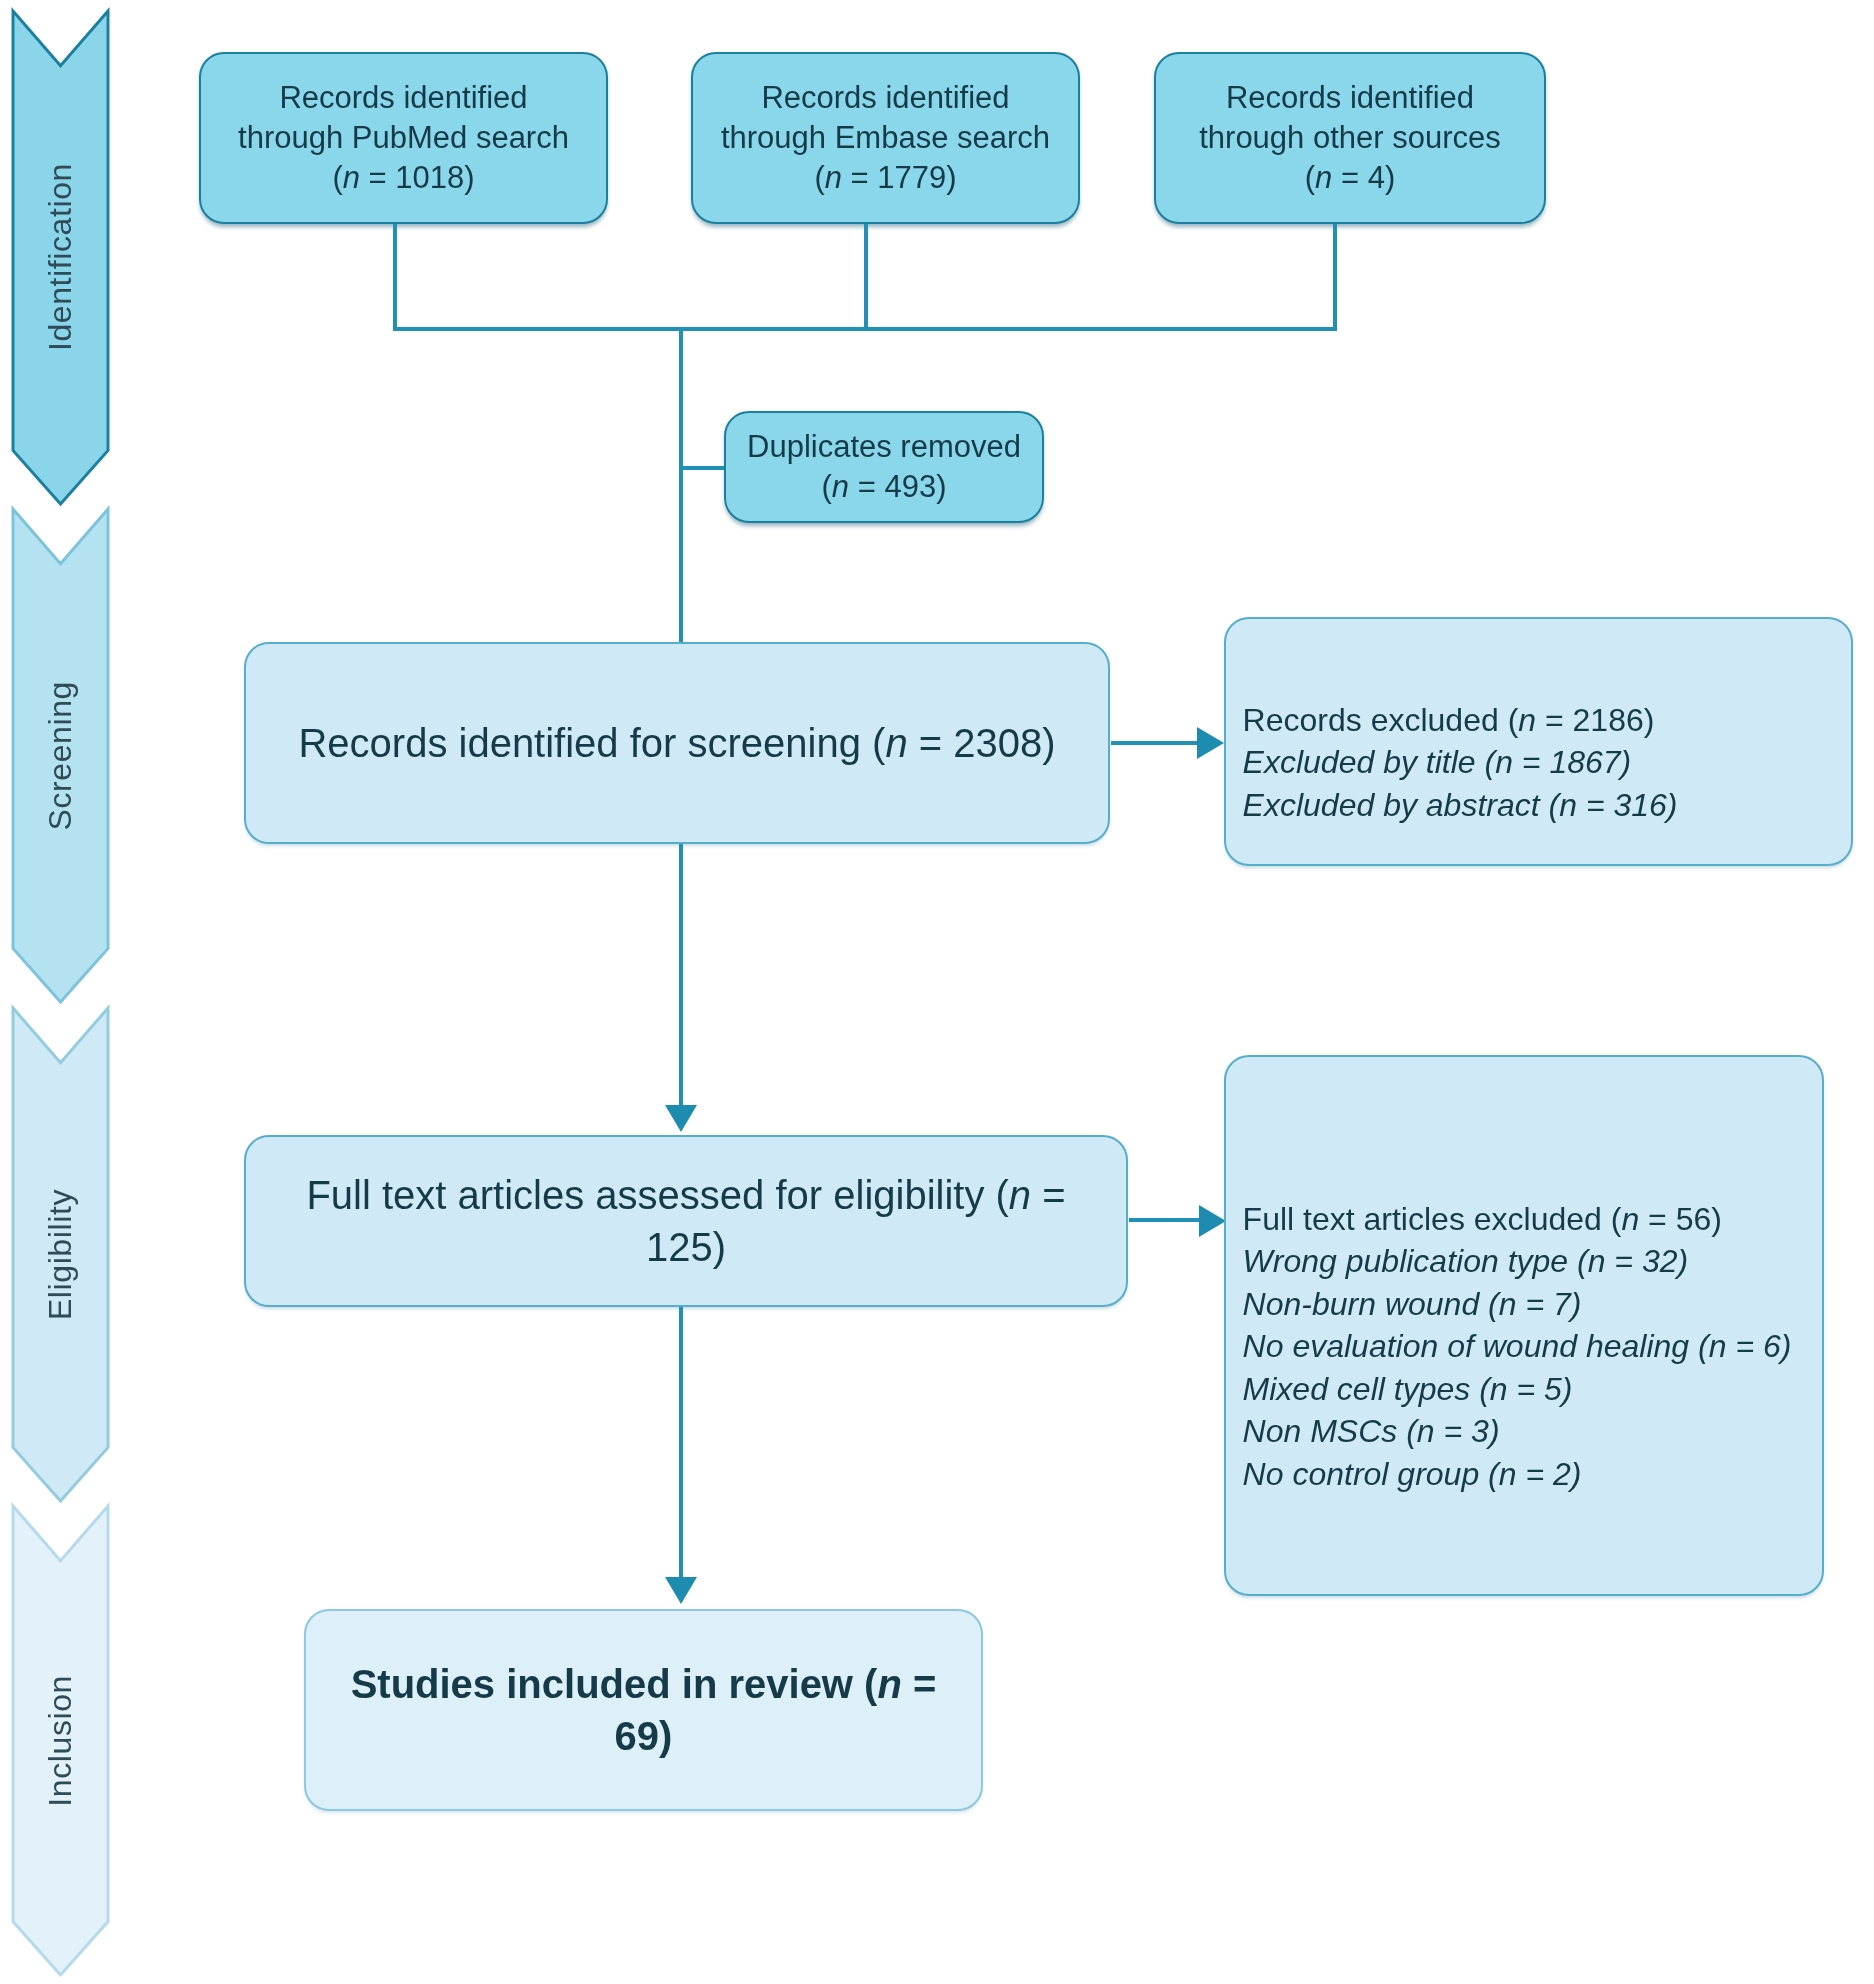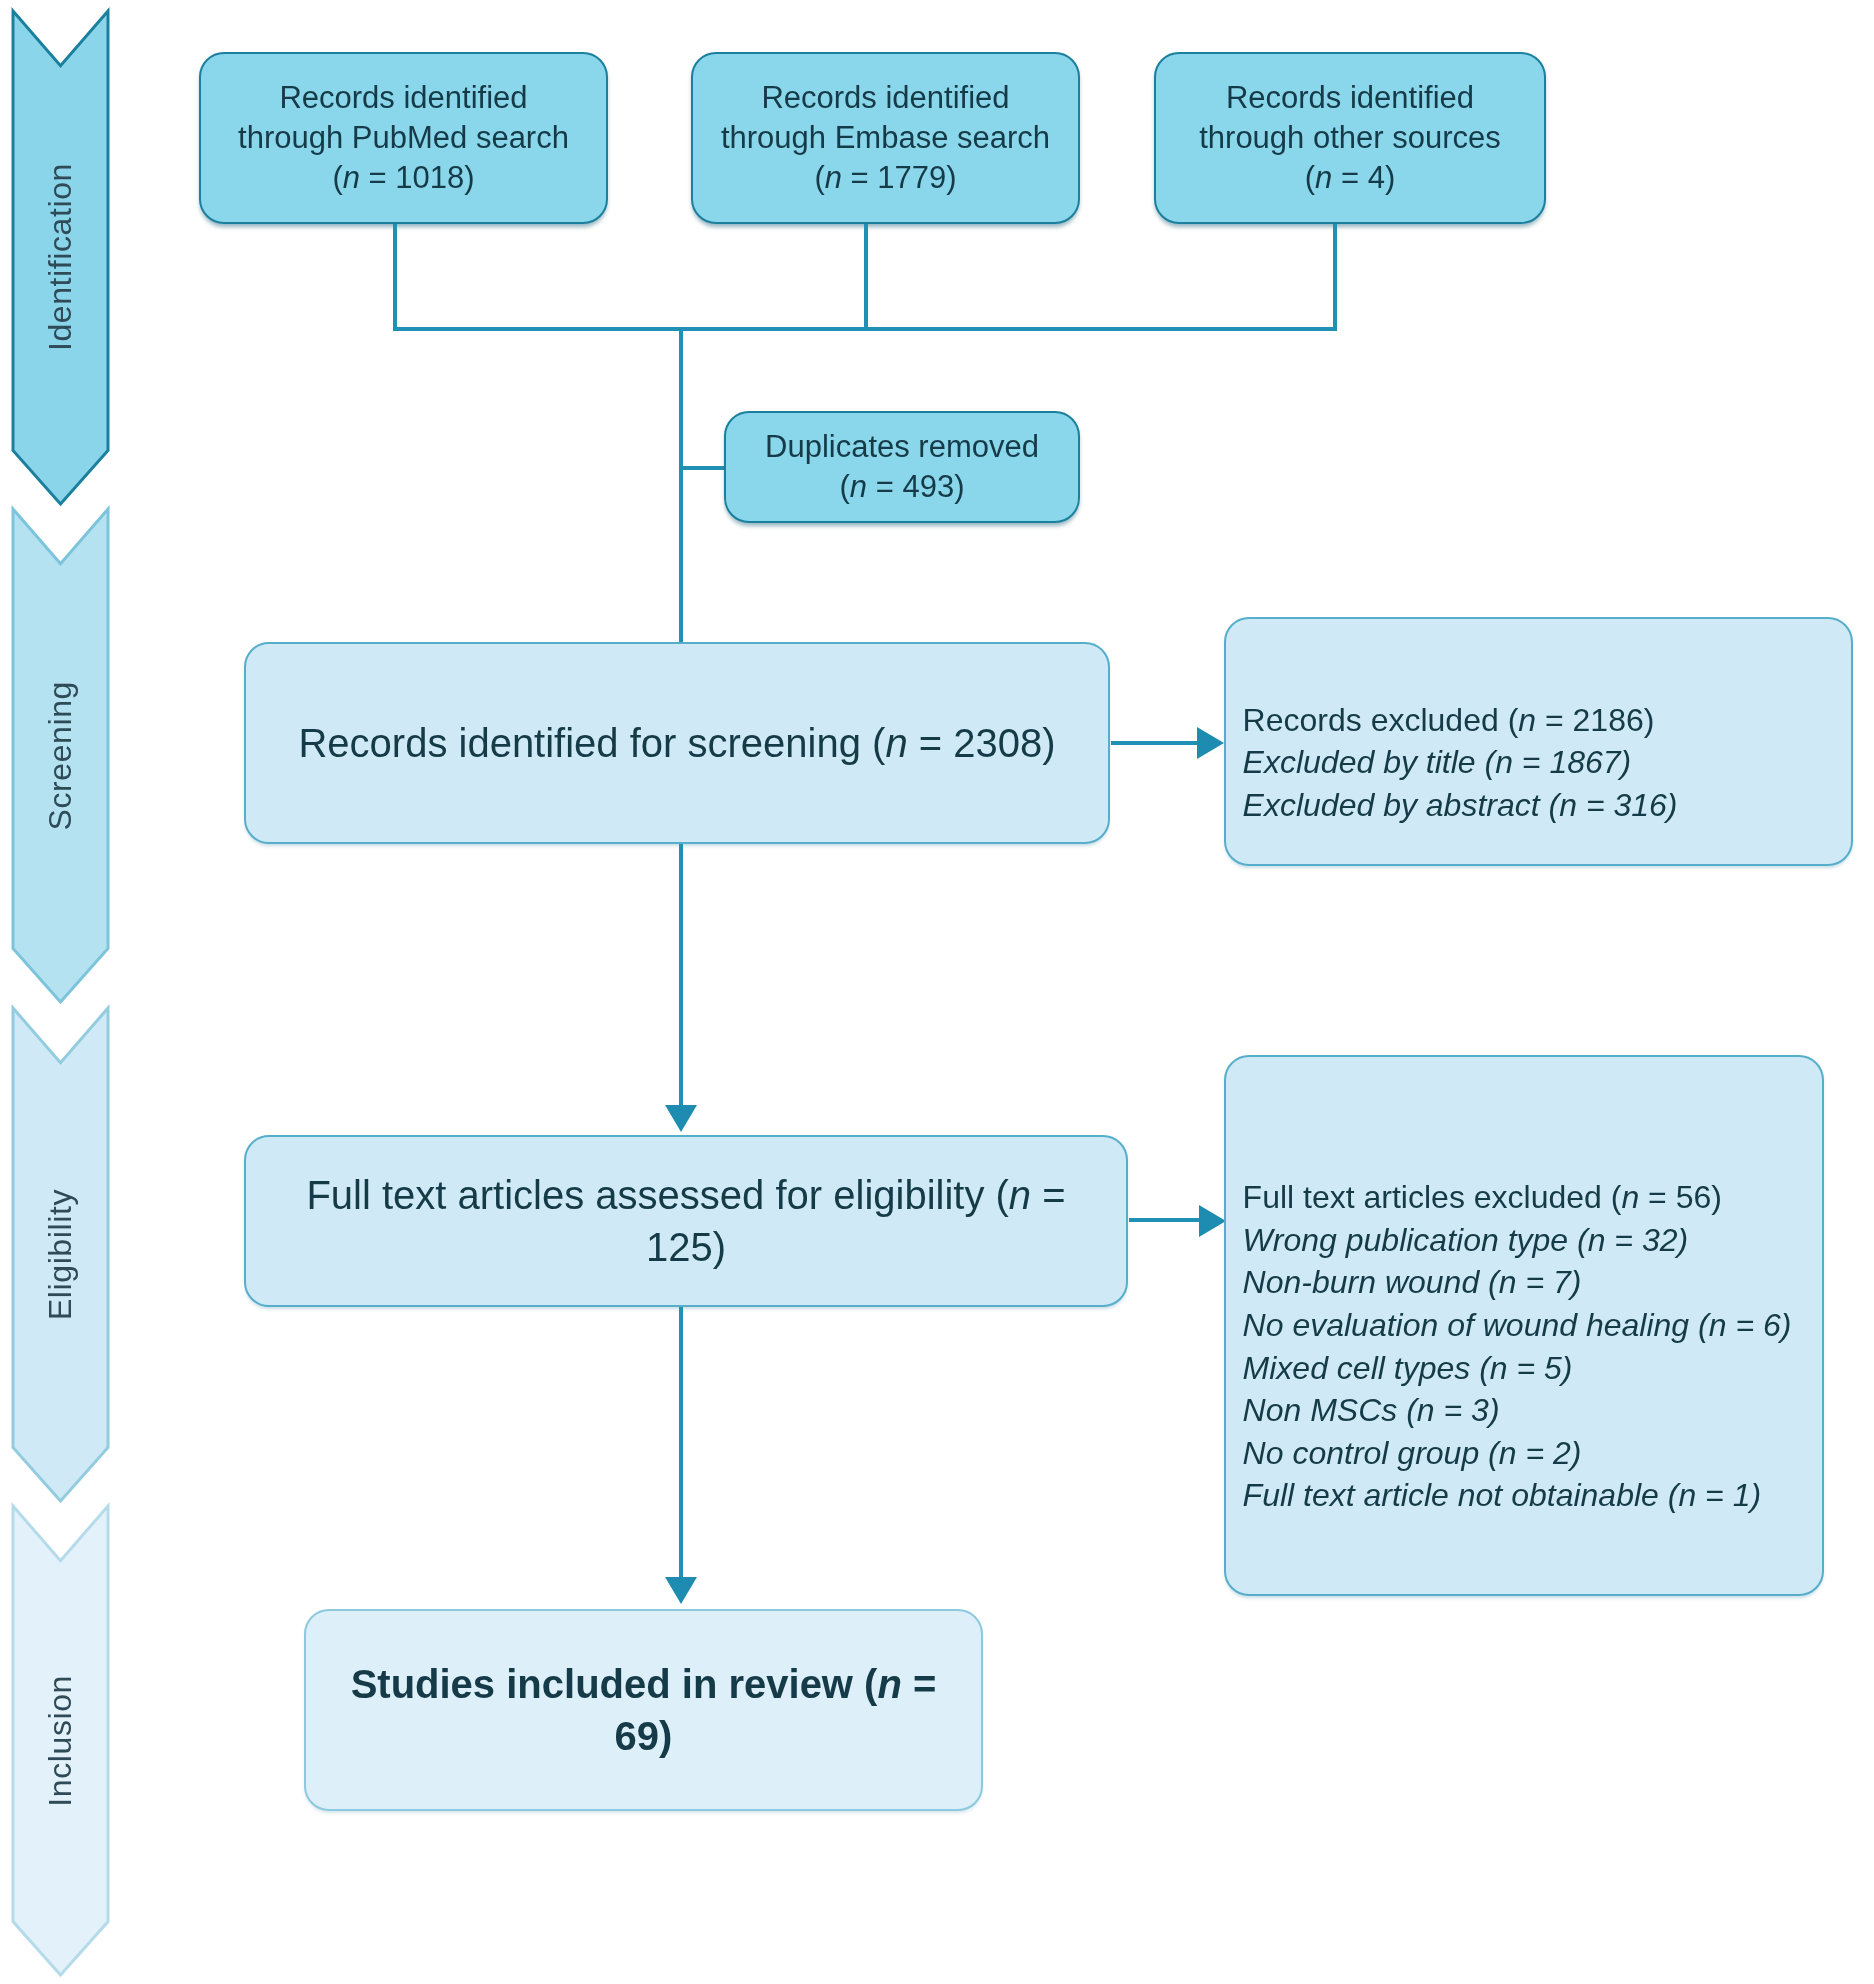--- a/index.html
+++ b/index.html
@@ -167,21 +167,21 @@
   </div>
 
   <div class="vline" style="left:393px;  top:224px; height:107px;"></div>
   <div class="vline" style="left:864px; top:224px; height:107px;"></div>
   <div class="vline" style="left:1333px; top:224px; height:107px;"></div>
   <div class="hline" style="left:393px;  top:327px; width:944px;"></div>
   <div class="vline" style="left:679px; top:327px; height:368px;"></div>
 
   <div class="hline" style="left:679px; top:466px; width:47px;"></div>
 
-  <div class="box box-dark" style="left:724px; top:411px; width:356px; height:112px;">
+  <div class="box box-dark" style="left:724px; top:411px; width:320px; height:112px;">
     <div class="box-inner fs-top t-center">
       <span class="ln">Duplicates removed</span>
       <span class="ln"><span>(</span><i class="nital">n</i><span> = </span><span>493</span><span>)</span></span>
     </div>
   </div>
 
   <div class="box box-light" style="left:244px; top:642px; width:866px; height:202px;">
     <div class="box-inner fs-mid t-center">
       <span>Records identified for screening (</span><i class="nital">n</i><span> = </span><span>2308</span><span>)</span>
     </div>
@@ -212,21 +212,20 @@
 
   <div class="box box-light" style="left:1224px; top:1055px; width:600px; height:541px;">
     <div class="box-inner fs-list t-left">
       <span class="ln"><span>Full text articles excluded (</span><i class="nital">n</i><span> = </span><span>56</span><span>)</span></span>
       <span class="ln ital"><span>Wrong publication type (</span><span>n</span><span> = </span><span>32</span><span>)</span></span>
       <span class="ln ital"><span>Non-burn wound (</span><span>n</span><span> = </span><span>7</span><span>)</span></span>
       <span class="ln ital"><span>No evaluation of wound healing (</span><span>n</span><span> = </span><span>6</span><span>)</span></span>
       <span class="ln ital"><span>Mixed cell types (</span><span>n</span><span> = </span><span>5</span><span>)</span></span>
       <span class="ln ital"><span>Non MSCs (</span><span>n</span><span> = </span><span>3</span><span>)</span></span>
       <span class="ln ital"><span>No control group (</span><span>n</span><span> = </span><span>2</span><span>)</span></span>
-      <span class="ln ital"><span>Full text article not obtainable (</span><span>n</span><span> = </span><span>1</span><span>)</span></span>
     </div>
   </div>
 
   <div class="vline" style="left:679px; top:1307px; width:4.2px; height:285px;"></div>
   <div class="arrow-down" style="left:665px; top:1577px;"></div>
 
   <div class="box box-pale" style="left:304px; top:1609px; width:679px; height:202px;">
     <div class="box-inner fs-mid t-center bold">
       <span>Studies included in review (</span><i class="nital">n</i><span> = </span><span>69</span><span>)</span>
     </div>

